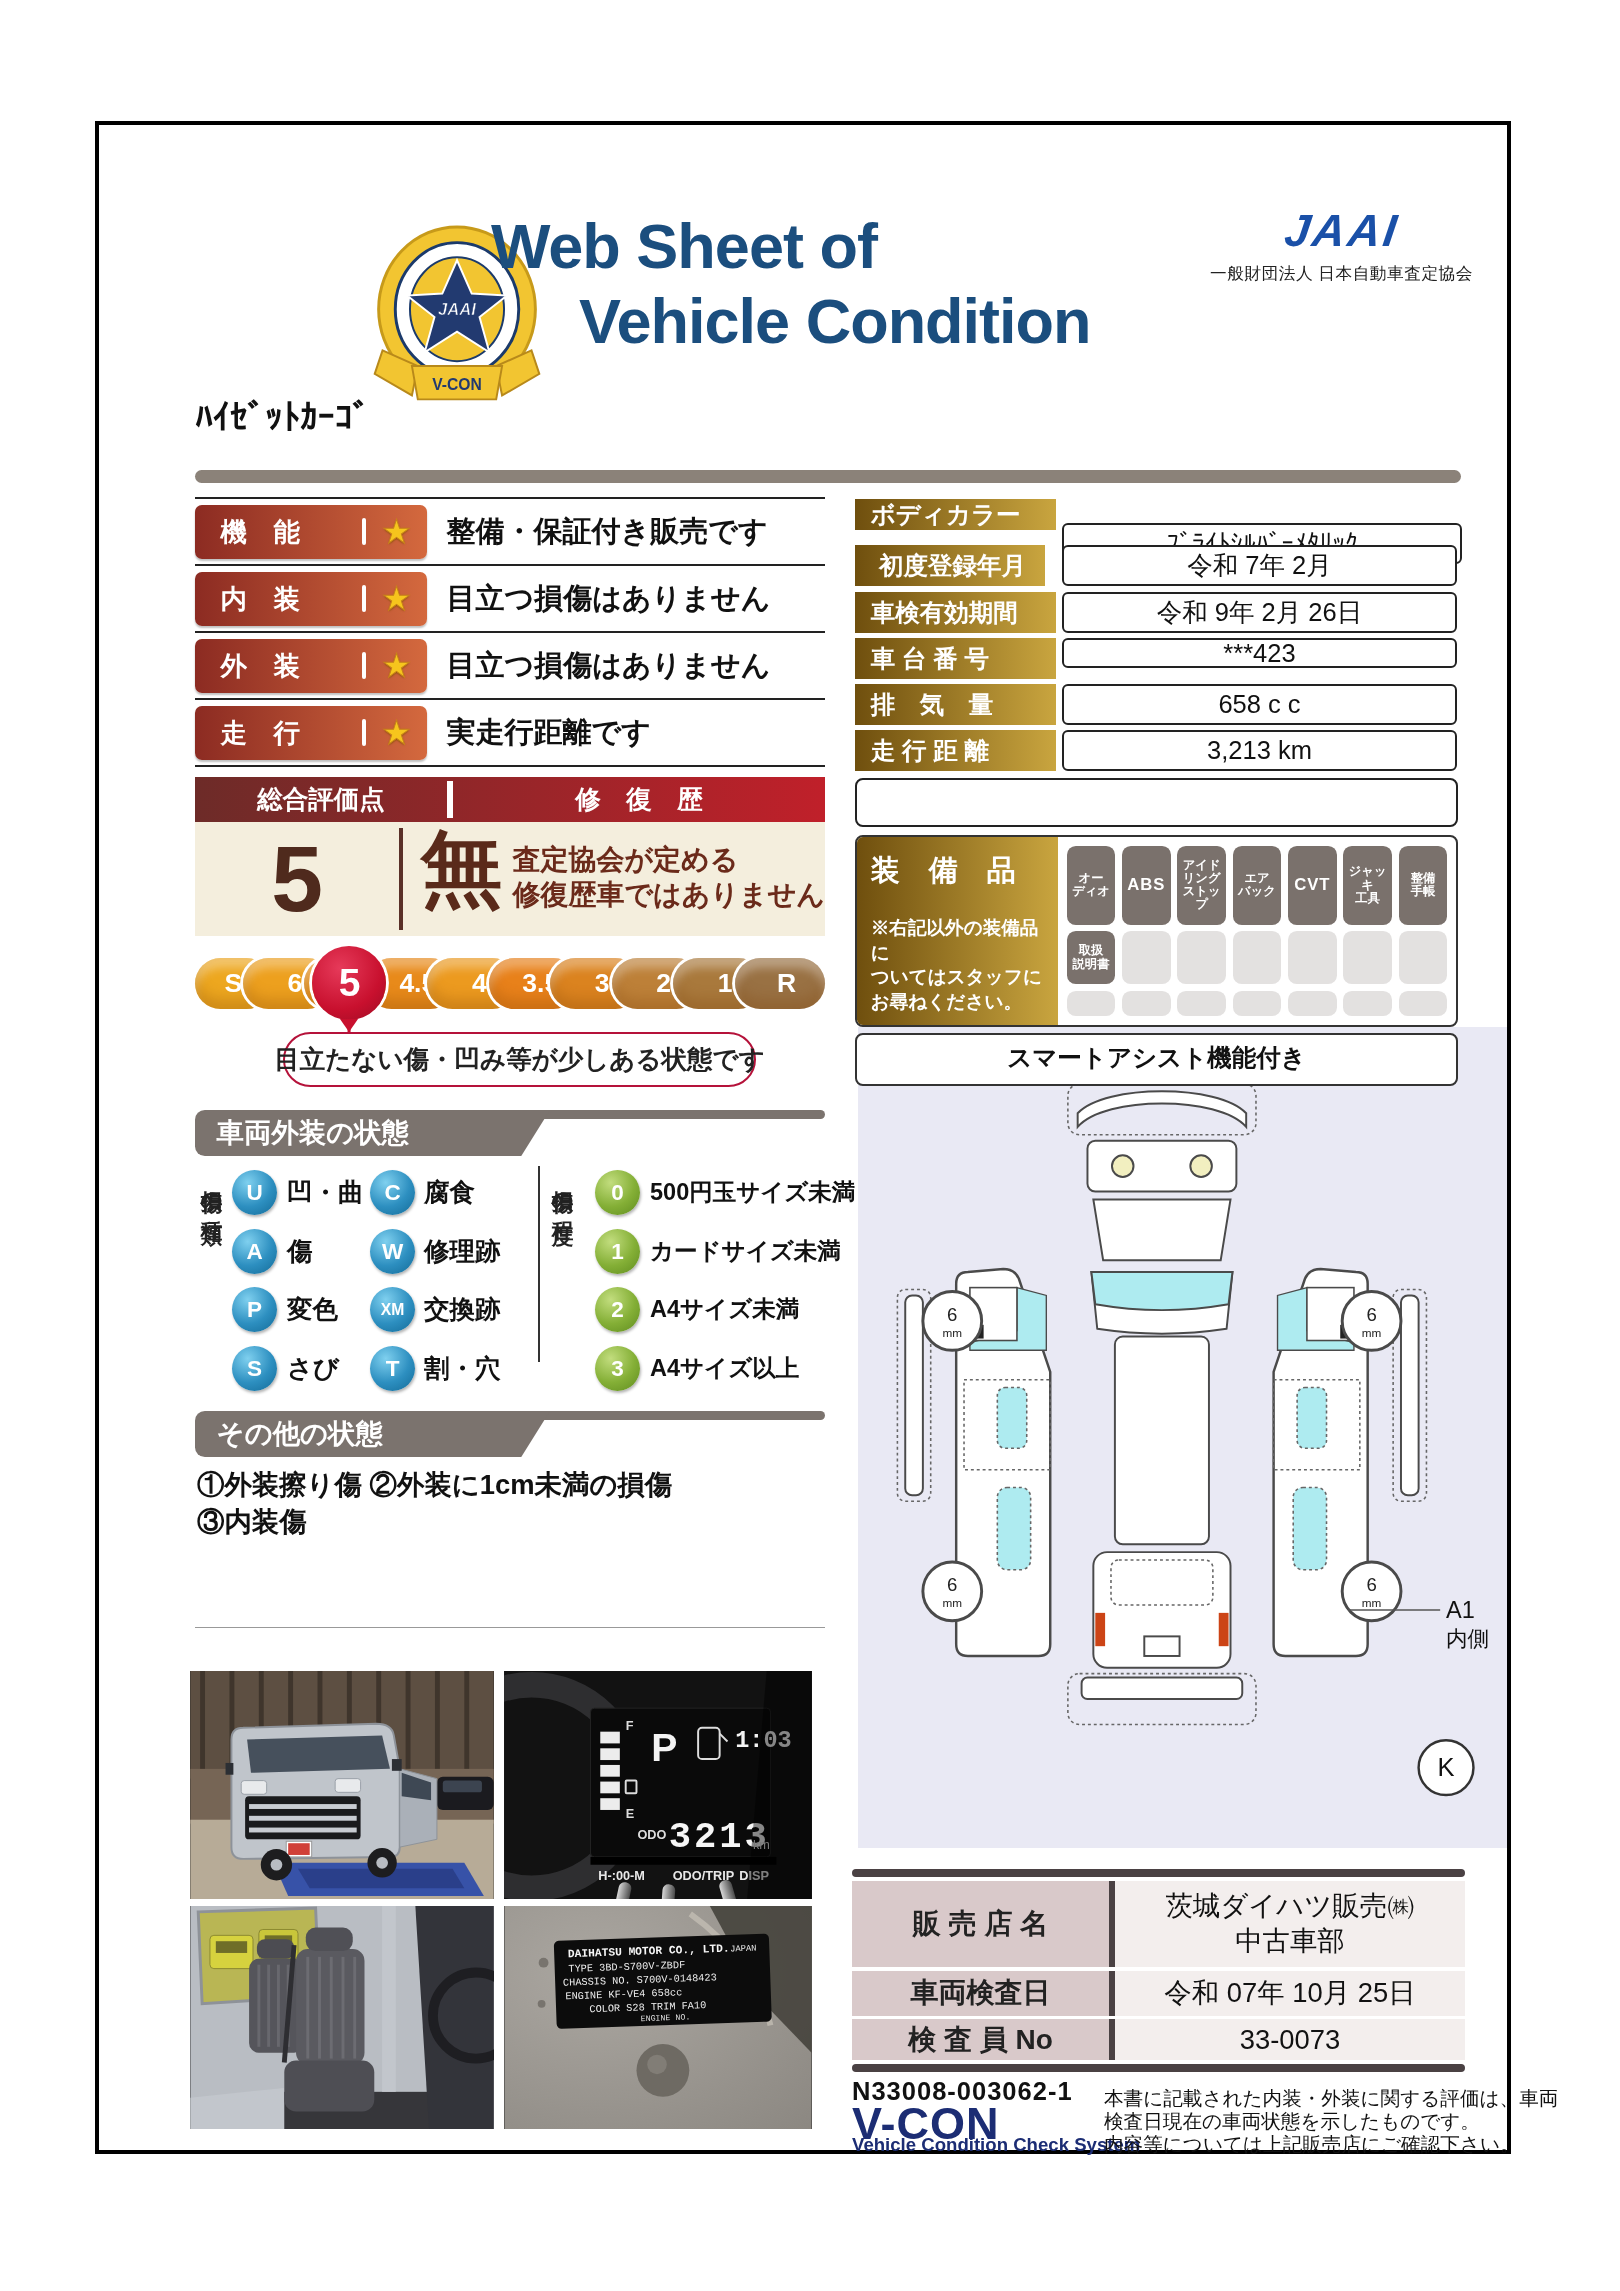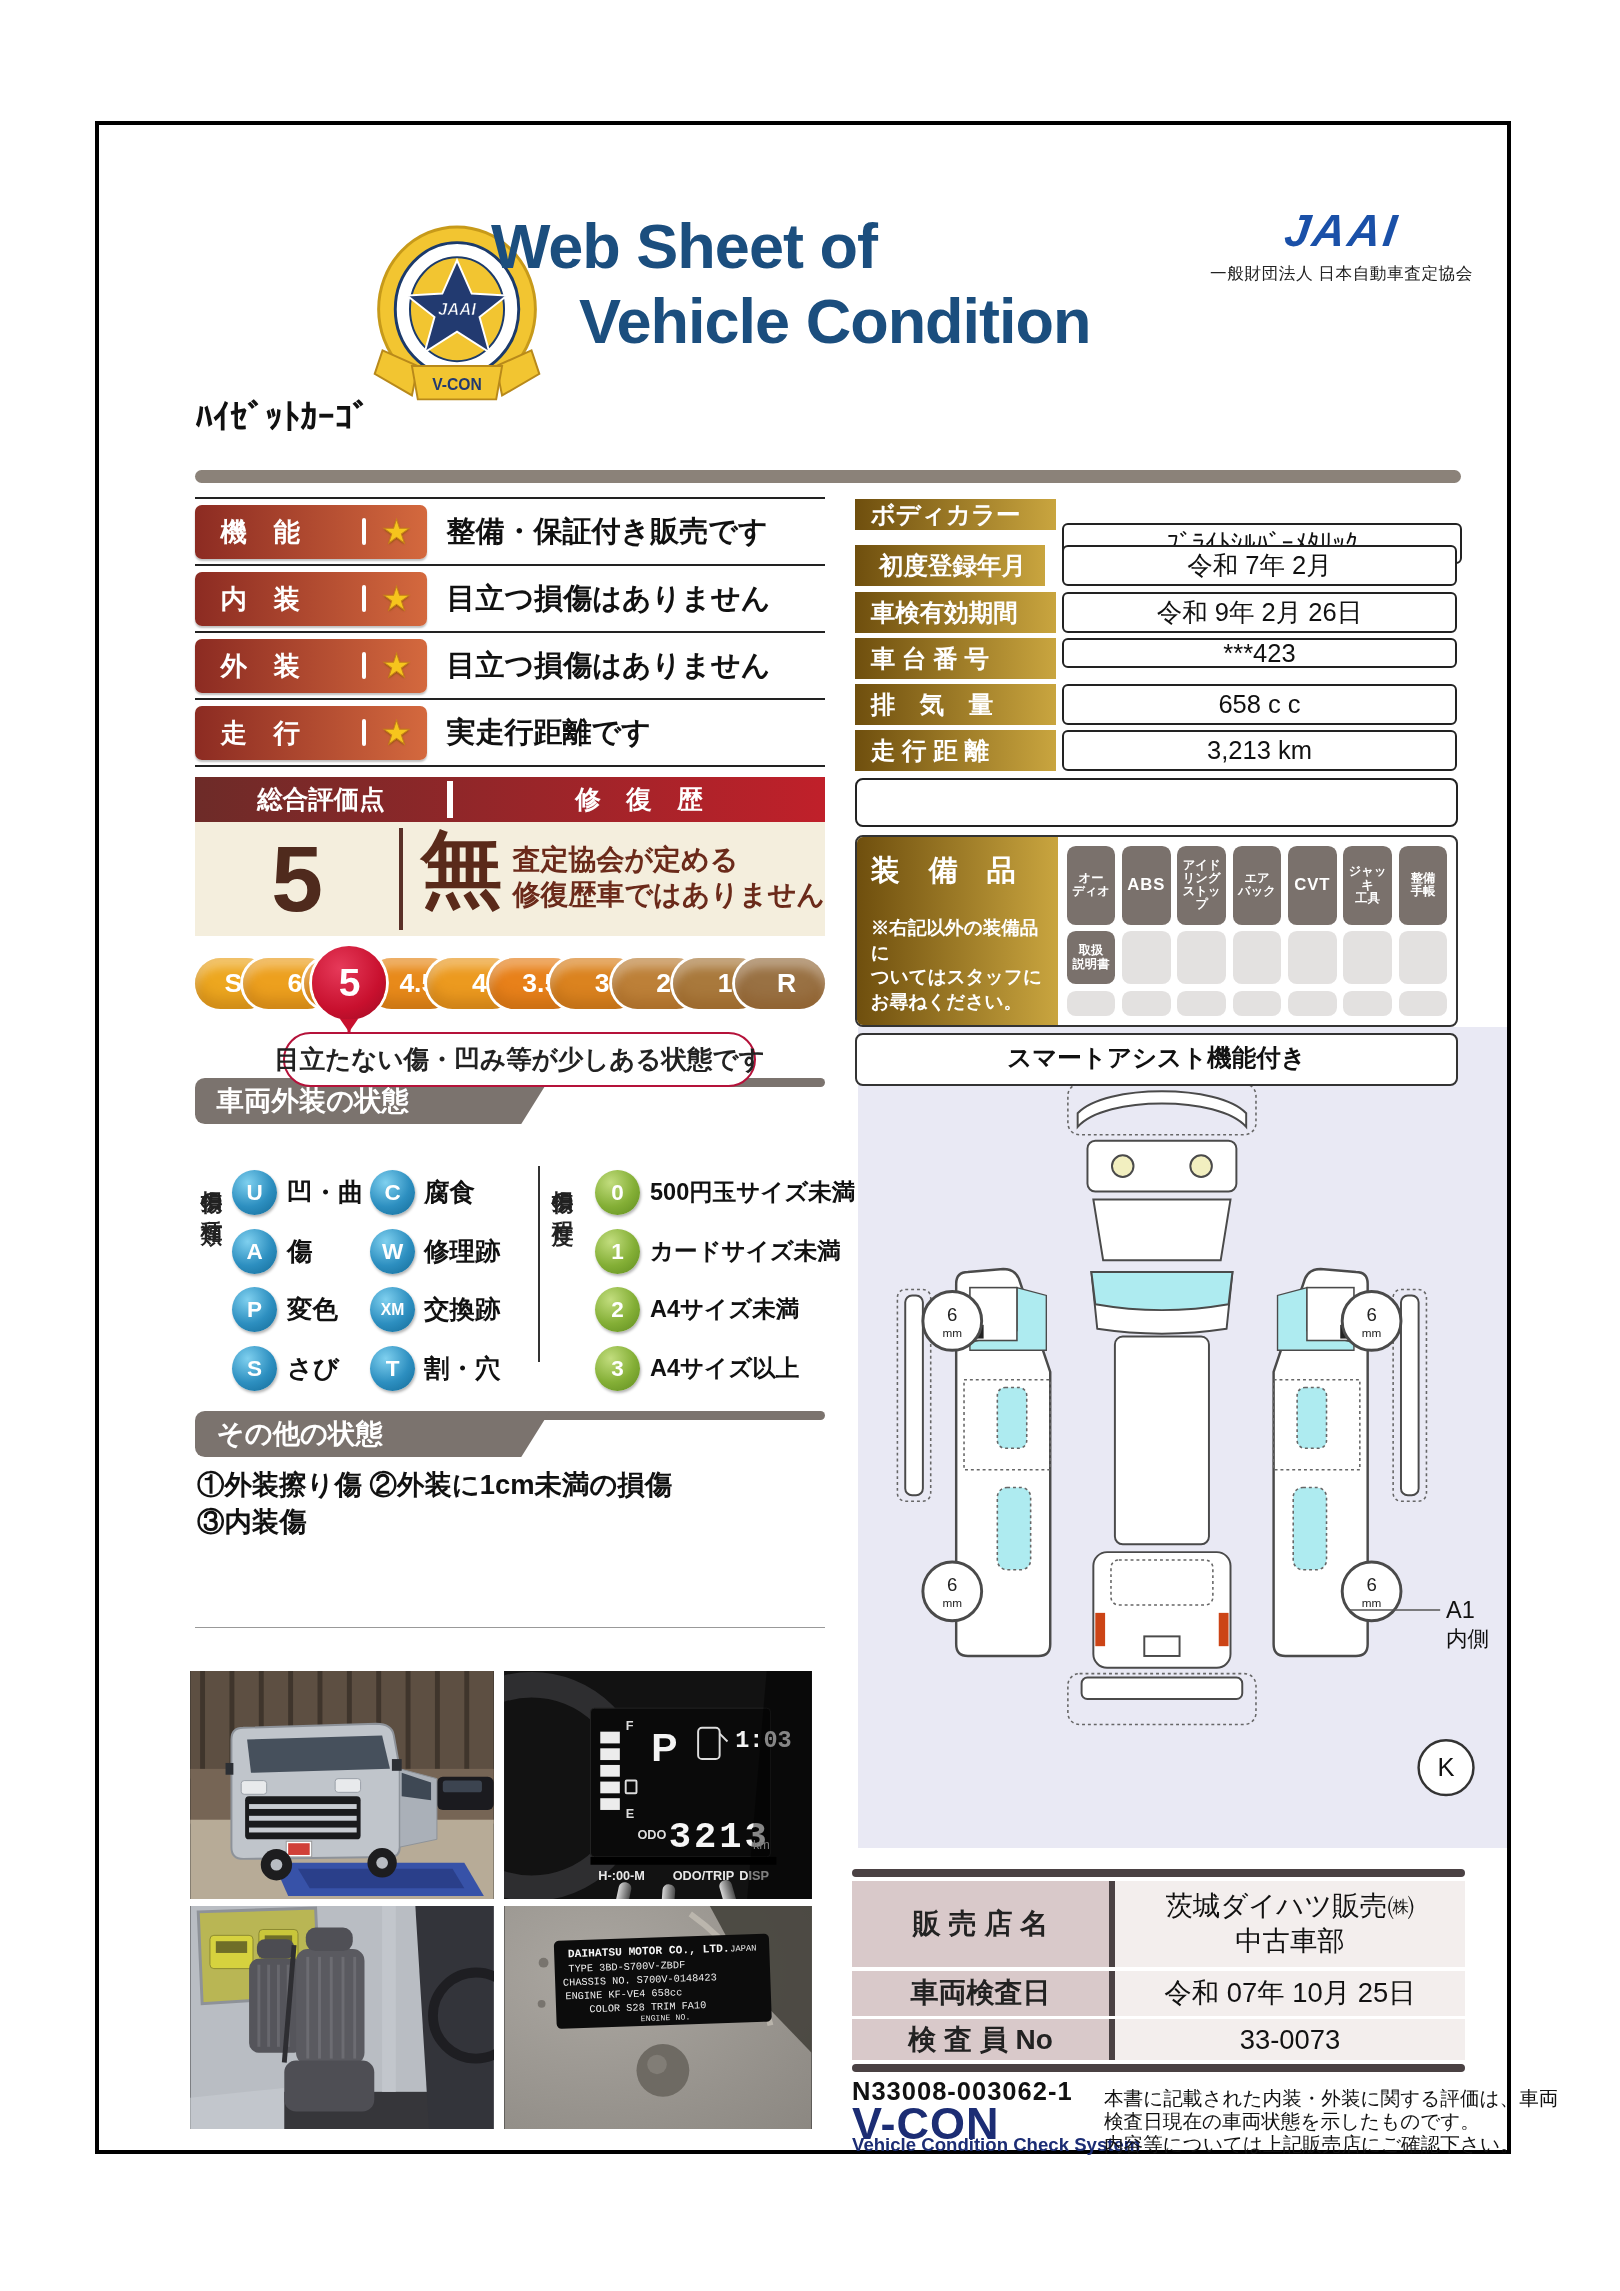--- a/index.html
+++ b/index.html
@@ -359,21 +359,21 @@
       <line x1="500" y1="595" x2="594" y2="595" stroke="#555" stroke-width="1.5"></line>
       <text x="600" y="603" font-size="24" fill="#111">A1</text>
       <text x="600" y="632" font-size="22" fill="#111">内側</text>
       <circle cx="600" cy="756" r="28" fill="#fff" stroke="#333" stroke-width="2.5"></circle>
       <text x="600" y="765" text-anchor="middle" font-size="26" fill="#111">K</text>
     </svg>
   </div>
 
   <div class="abs smart-box" style="left:756px;top:908px;width:603px;height:53px;">スマートアシスト機能付き</div>
 
-  <div class="abs sec-hdr" style="left:96px;top:953px;width:630px;">
+  <div class="abs sec-hdr" style="left:96px;top:985px;width:630px;">
     <div class="sec-tail" style="width:307px;"></div>
     <div class="sec-slant"></div>
     <div class="sec-main">車両外装の状態</div>
   </div>
 
   <div class="abs vlabel" style="left:98px;top:1049px;">損傷の種類</div>
   <div class="abs lg-c lg-blue" style="left:133px;top:1045px;">U</div>
   <div class="abs lg-t nowrap" style="left:188px;top:1045px;">凹・曲</div>
   <div class="abs lg-c lg-blue" style="left:133px;top:1104px;">A</div>
   <div class="abs lg-t nowrap" style="left:188px;top:1104px;">傷</div>

